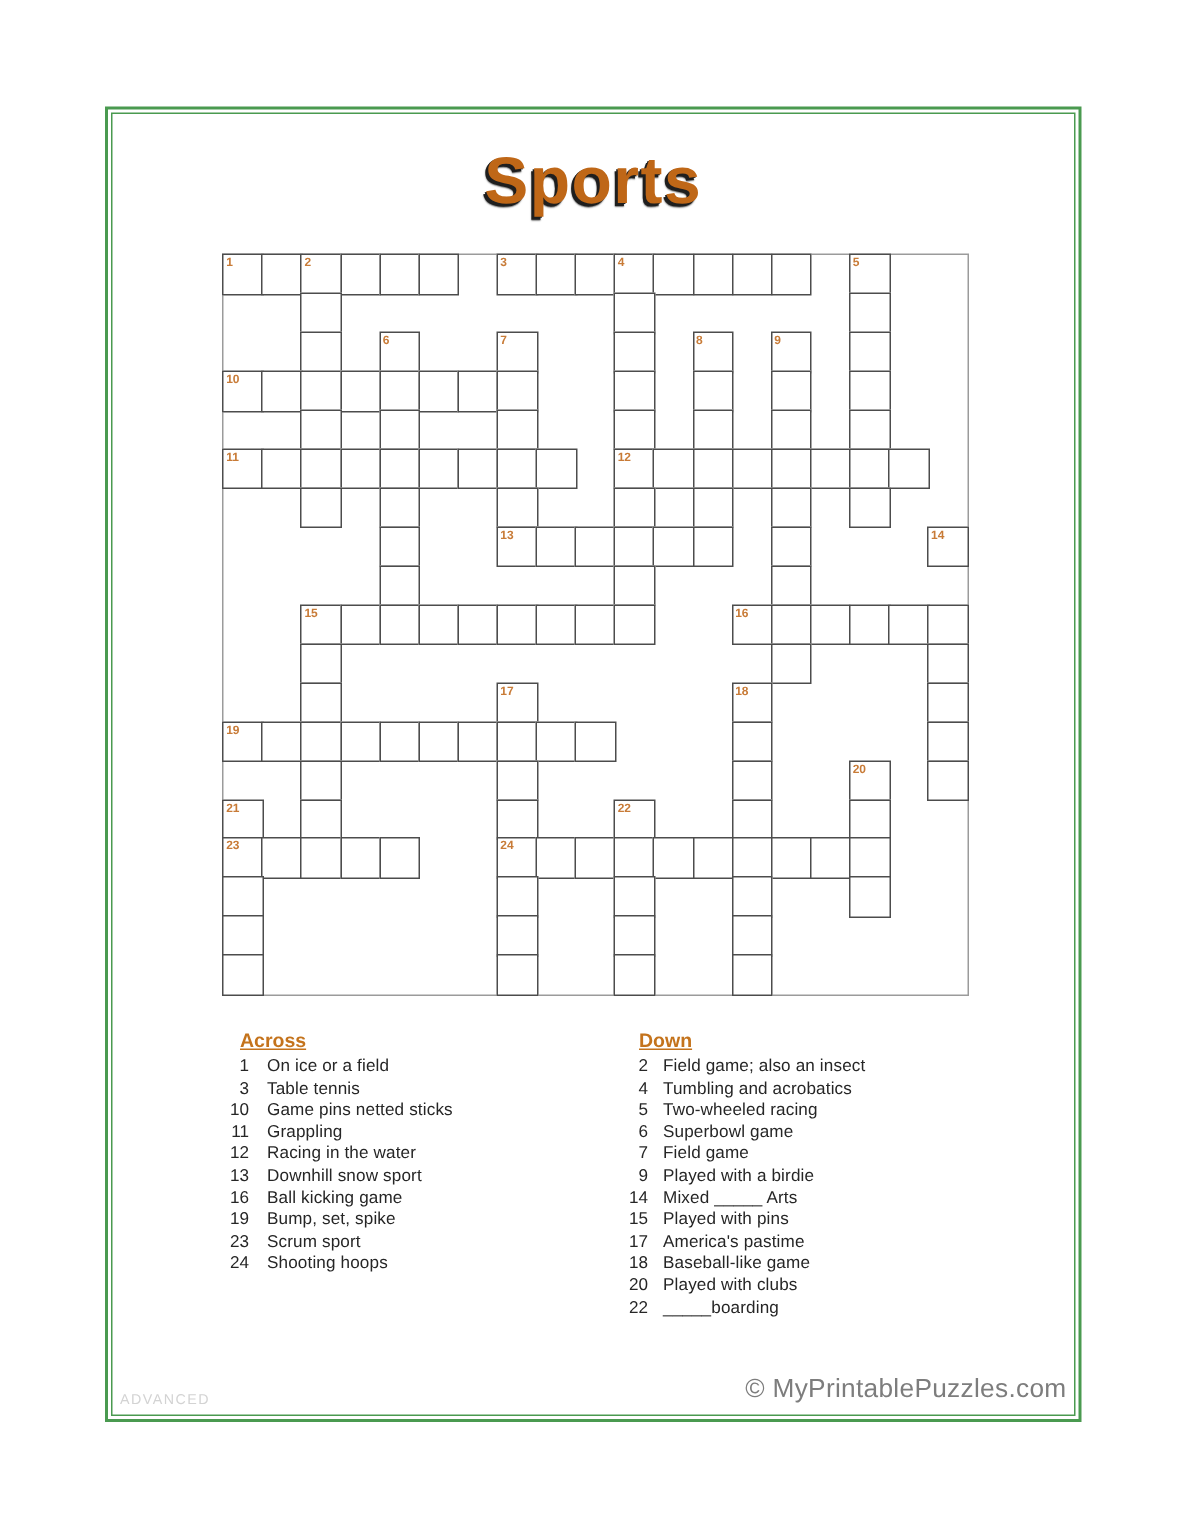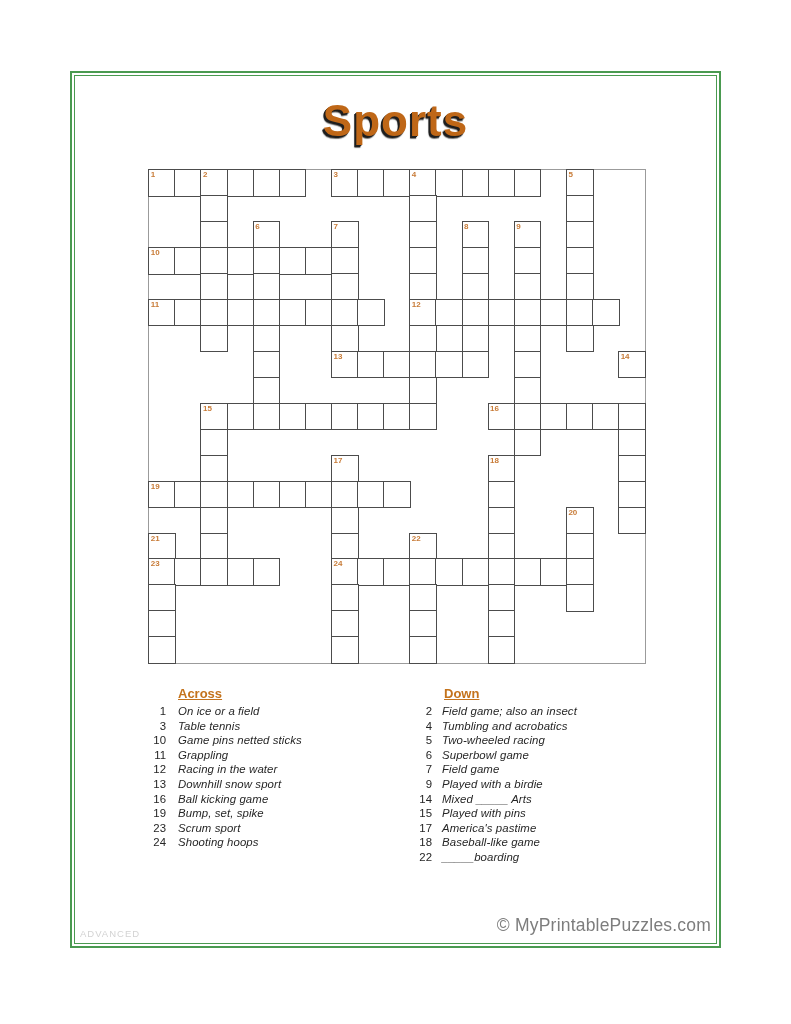--- a/index.html
+++ b/index.html
@@ -20,28 +20,28 @@
 
   #grid{position:absolute;left:149px;top:170px;width:496px;height:493px;}
   .gridbox{position:absolute;left:-0.75px;top:-0.75px;right:-0.75px;bottom:-0.75px;
     border:1.5px solid var(--outline);z-index:0;}
   .cell{position:absolute;box-sizing:border-box;background:#ffffff;
     border:1.5px solid var(--gridline);z-index:1;}
   .cell .num{position:absolute;top:0px;left:1.5px;font-size:8px;line-height:9px;
     color:var(--num);font-weight:bold;}
 
   .clues{position:absolute;top:686px;}
-  .clues h2{margin:0 0 3px 34px;font-size:13px;font-weight:bold;color:var(--accent);
+  .clues h2{margin:0 0 3px 16px;font-size:13px;font-weight:bold;color:var(--accent);
     text-decoration:underline;}
   .clues.across{left:144px;width:262px;}
   .clues.down{left:410px;width:290px;}
   .clue{height:14.6px;line-height:14.6px;font-size:11.4px;color:var(--cluetext);white-space:nowrap;}
   .clue .cnum{display:inline-block;width:22px;text-align:right;margin-right:12px;}
   .clues.down .clue .cnum{margin-right:10px;}
-  .clue .ctext{letter-spacing:0.1px;font-style:italic;}
+  .clue .ctext{letter-spacing:0.1px;}
 
   .footer-level{position:absolute;left:80px;top:928px;font-size:9.5px;letter-spacing:1px;
     color:var(--adv);}
   .footer-copy{position:absolute;right:80px;top:915px;font-size:17.5px;color:var(--copy);
     letter-spacing:0.2px;}
 </style>
 </head>
 <body>
 
 <div class="frame-outer">
@@ -277,18 +277,19 @@
       <div class="clue"><span class="cnum">2</span><span class="ctext">Field game; also an insect</span></div>
       <div class="clue"><span class="cnum">4</span><span class="ctext">Tumbling and acrobatics</span></div>
       <div class="clue"><span class="cnum">5</span><span class="ctext">Two-wheeled racing</span></div>
       <div class="clue"><span class="cnum">6</span><span class="ctext">Superbowl game</span></div>
       <div class="clue"><span class="cnum">7</span><span class="ctext">Field game</span></div>
       <div class="clue"><span class="cnum">9</span><span class="ctext">Played with a birdie</span></div>
       <div class="clue"><span class="cnum">14</span><span class="ctext">Mixed _____ Arts</span></div>
       <div class="clue"><span class="cnum">15</span><span class="ctext">Played with pins</span></div>
       <div class="clue"><span class="cnum">17</span><span class="ctext">America's pastime</span></div>
       <div class="clue"><span class="cnum">18</span><span class="ctext">Baseball-like game</span></div>
+      <div class="clue"><span class="cnum">20</span><span class="ctext">Played with clubs</span></div>
       <div class="clue"><span class="cnum">22</span><span class="ctext">_____boarding</span></div>
     </div>
 </section>
 
 <div class="footer-level">ADVANCED</div>
 <div class="footer-copy">© MyPrintablePuzzles.com</div>
 
 </body></html>

